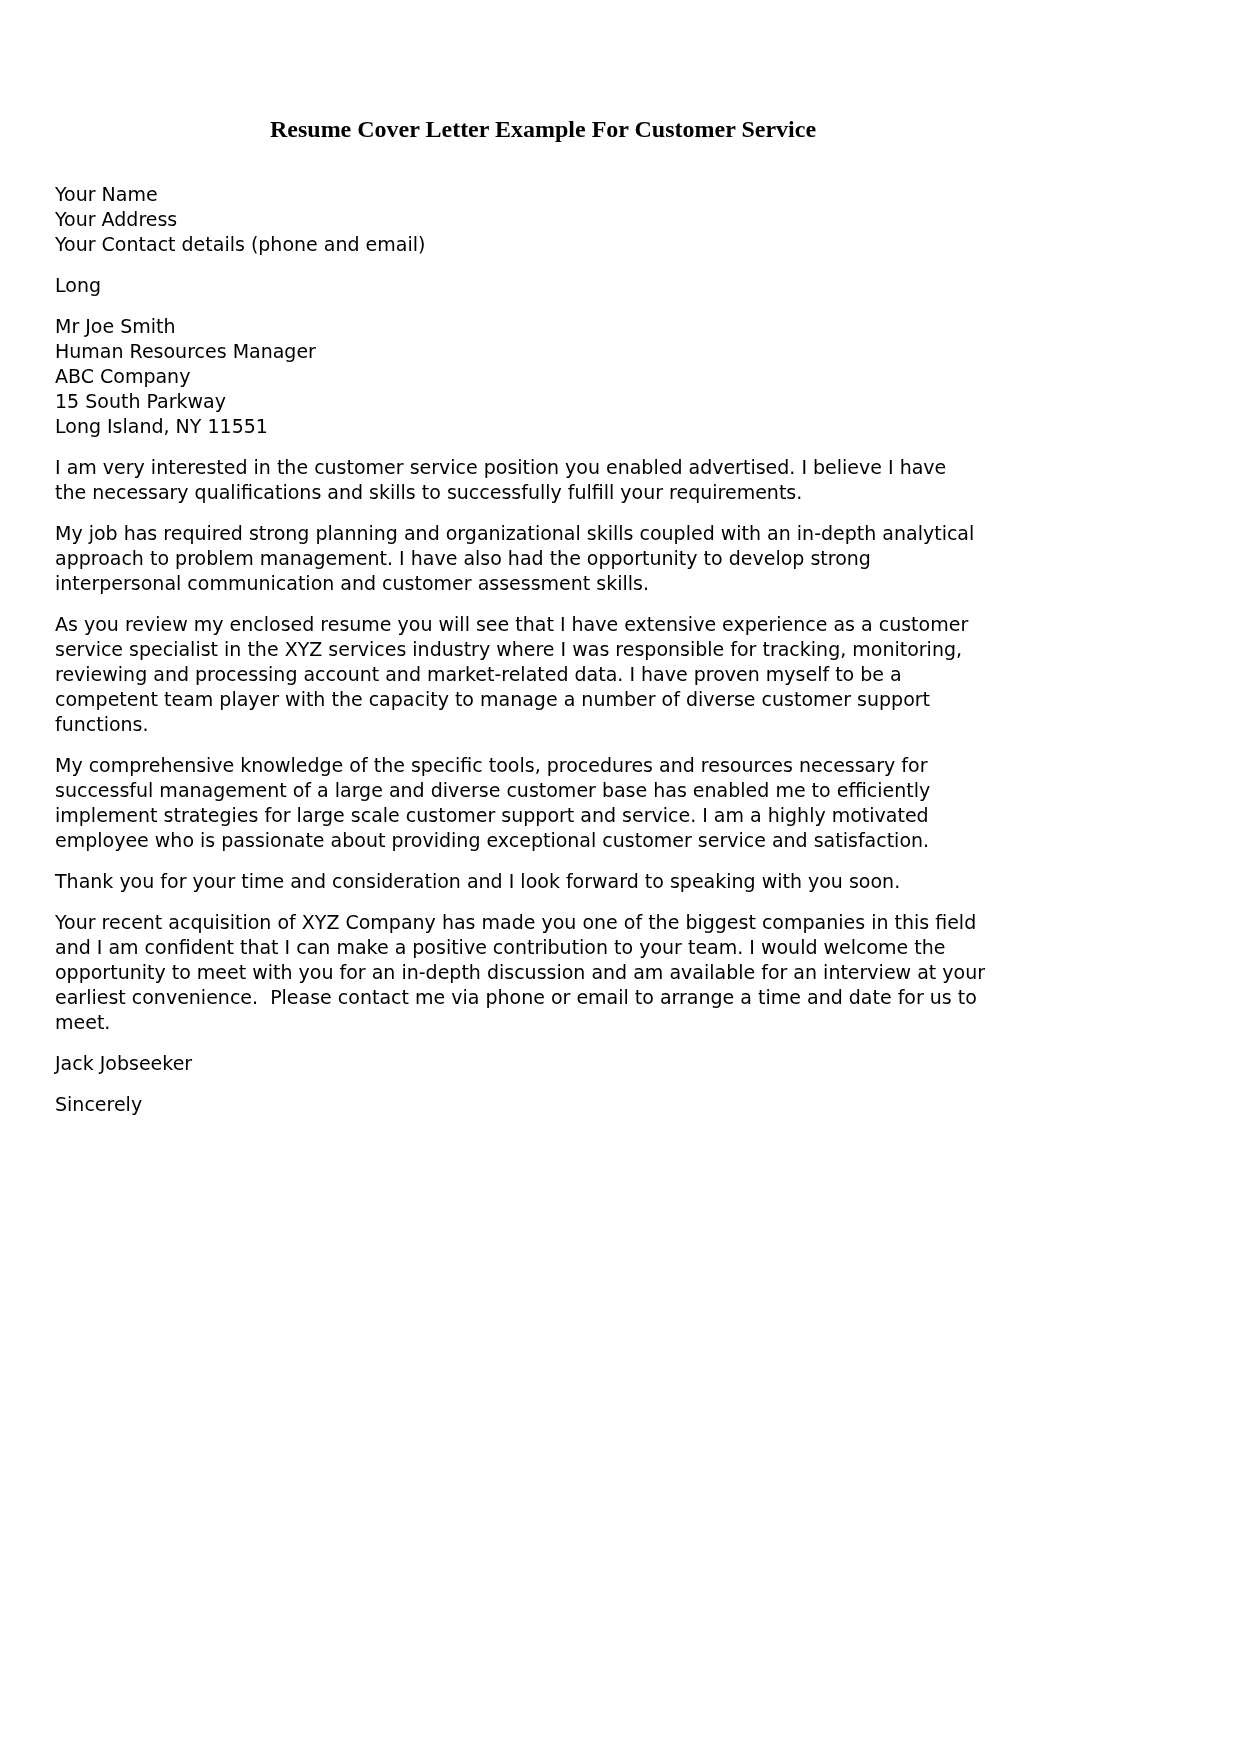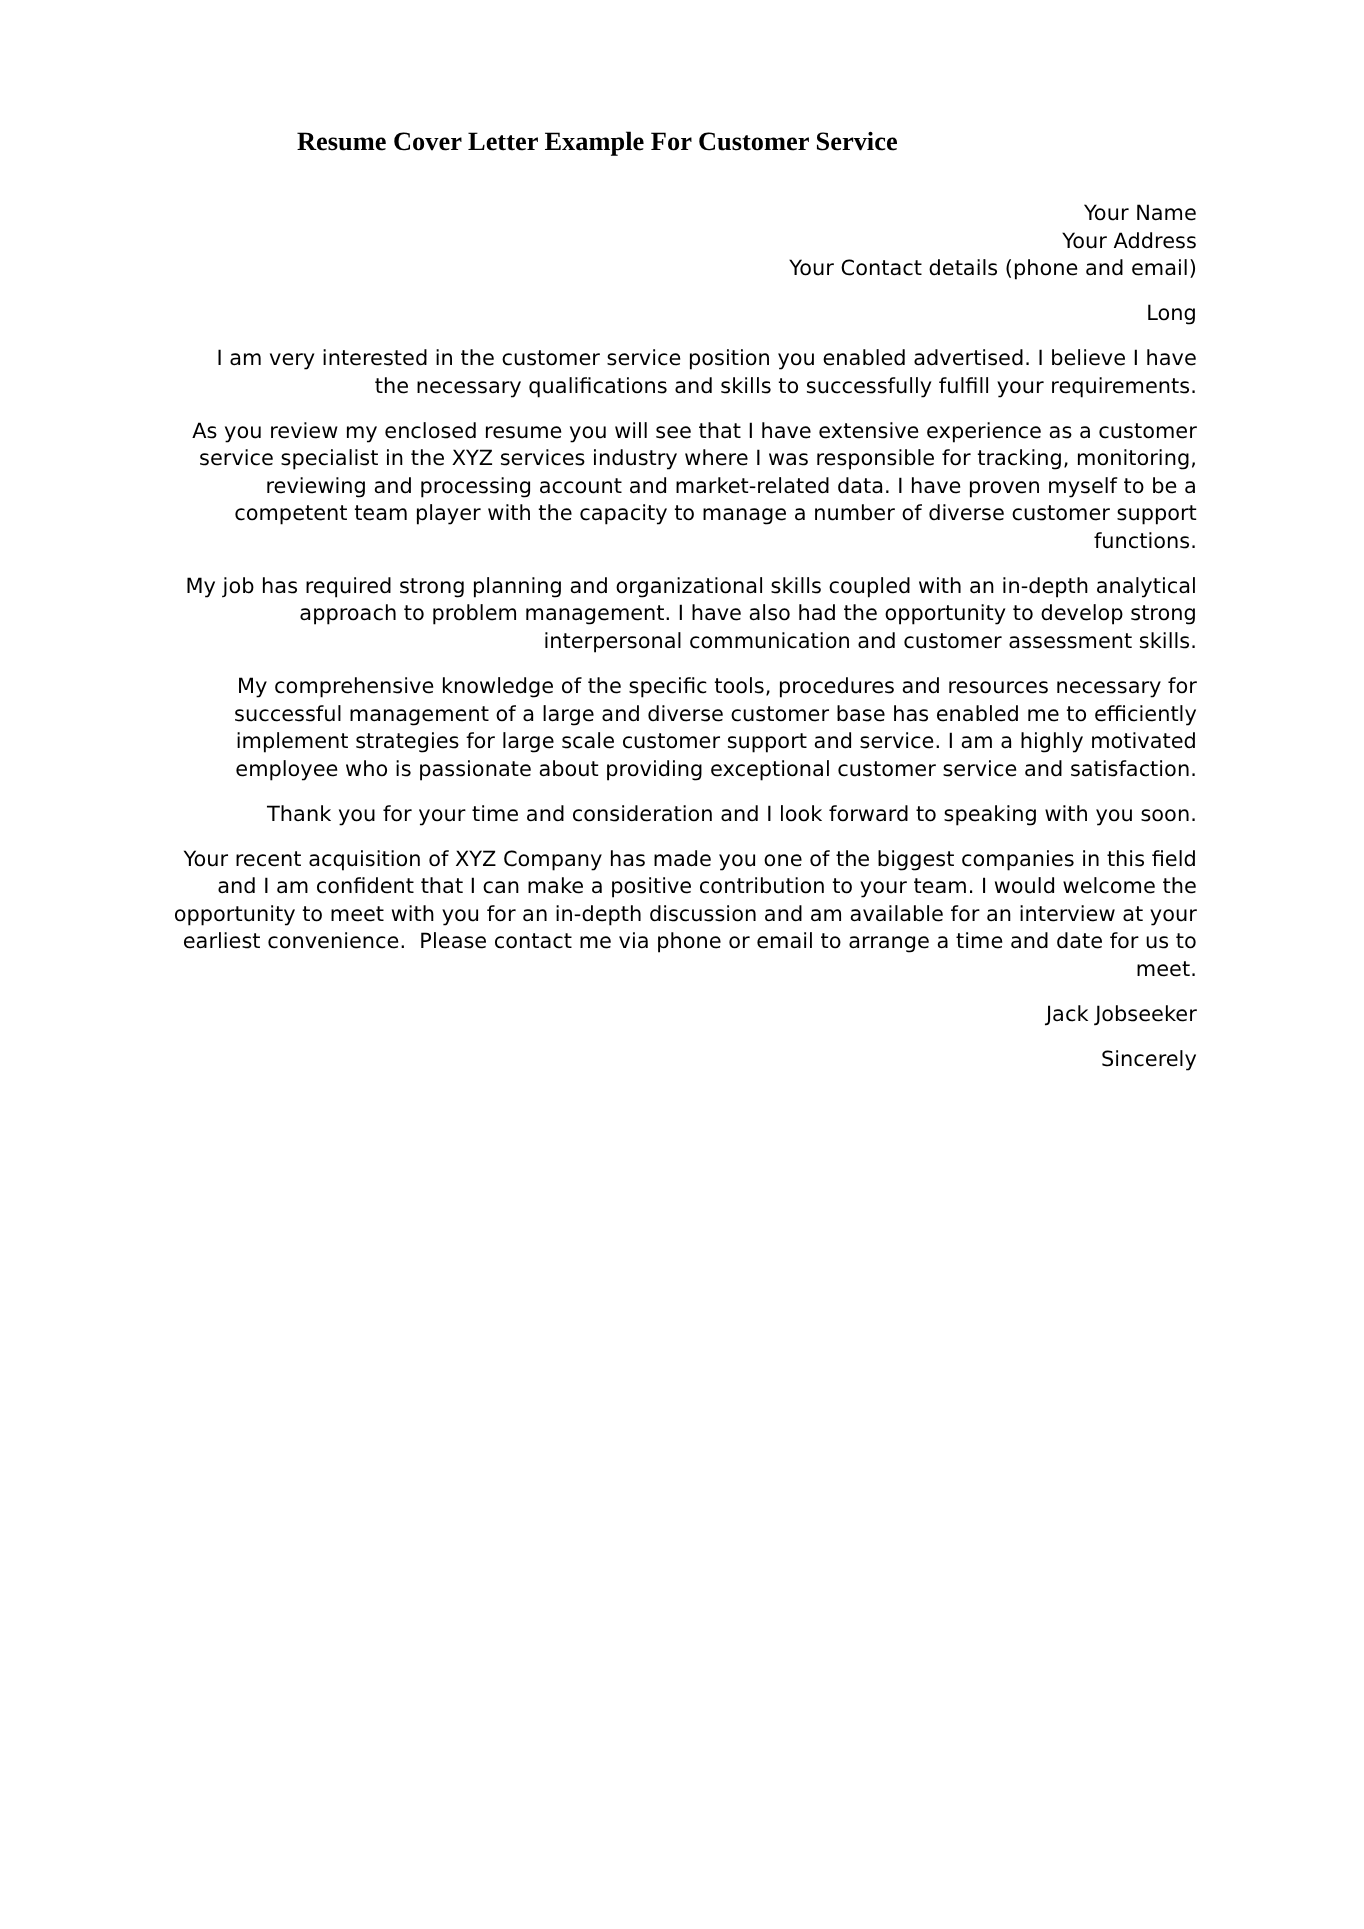--- a/index.html
+++ b/index.html
@@ -31,50 +31,55 @@
     line-height: 30px;
     text-align: center;
     color: #000000;
     margin: 0 -60px 38px -117px; 
     padding: 0;
   }
   .block {
     margin: 16px 0 15px 0;
     padding: 0;
     white-space: pre-line; 
-    text-align: right;
+    text-align: left;
   }
 </style>
 </head>
 <body>
 
 <div class="doc">
 
   <h1 class="doc-title">Resume Cover Letter Example For Customer Service</h1>
 
   <p class="block">Your Name
 Your Address
 Your Contact details (phone and email)</p>
 
   <p class="block">Long</p>
 
+  <p class="block">Mr Joe Smith
+Human Resources Manager
+ABC Company
+15 South Parkway
+Long Island, NY 11551</p>
 
 
   <p class="block">I am very interested in the customer service position you enabled advertised. I believe I have
 the necessary qualifications and skills to successfully fulfill your requirements.</p>
+
+  <p class="block">My job has required strong planning and organizational skills coupled with an in-depth analytical
+approach to problem management. I have also had the opportunity to develop strong
+interpersonal communication and customer assessment skills.</p>
 
   <p class="block">As you review my enclosed resume you will see that I have extensive experience as a customer
 service specialist in the XYZ services industry where I was responsible for tracking, monitoring,
 reviewing and processing account and market-related data. I have proven myself to be a
 competent team player with the capacity to manage a number of diverse customer support
 functions.</p>
-
-  <p class="block">My job has required strong planning and organizational skills coupled with an in-depth analytical
-approach to problem management. I have also had the opportunity to develop strong
-interpersonal communication and customer assessment skills.</p>
 
   <p class="block">My comprehensive knowledge of the specific tools, procedures and resources necessary for
 successful management of a large and diverse customer base has enabled me to efficiently
 implement strategies for large scale customer support and service. I am a highly motivated
 employee who is passionate about providing exceptional customer service and satisfaction.</p>
 
   <p class="block">Thank you for your time and consideration and I look forward to speaking with you soon.</p>
 
   <p class="block">Your recent acquisition of XYZ Company has made you one of the biggest companies in this field
 and I am confident that I can make a positive contribution to your team. I would welcome the

